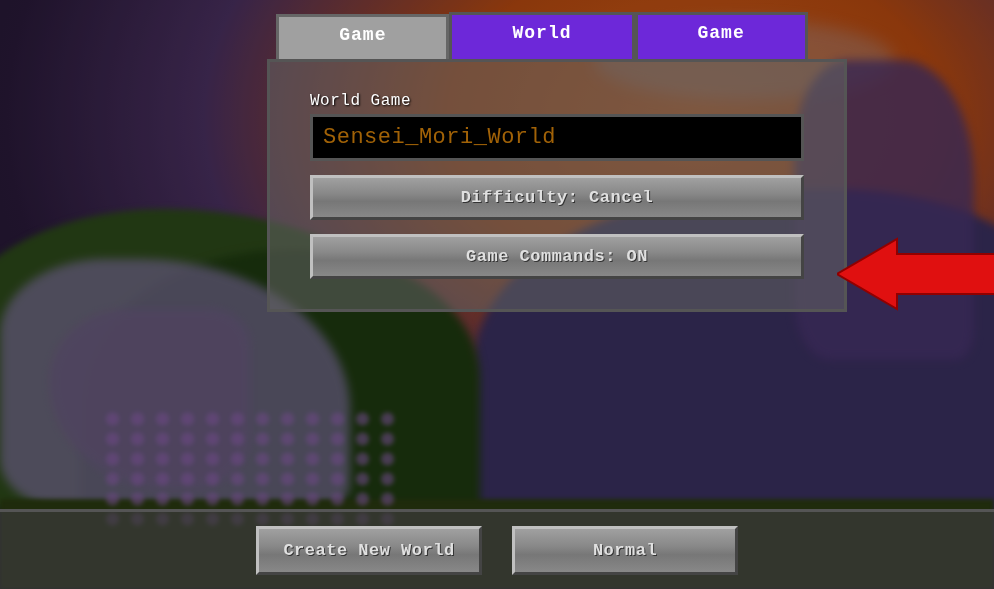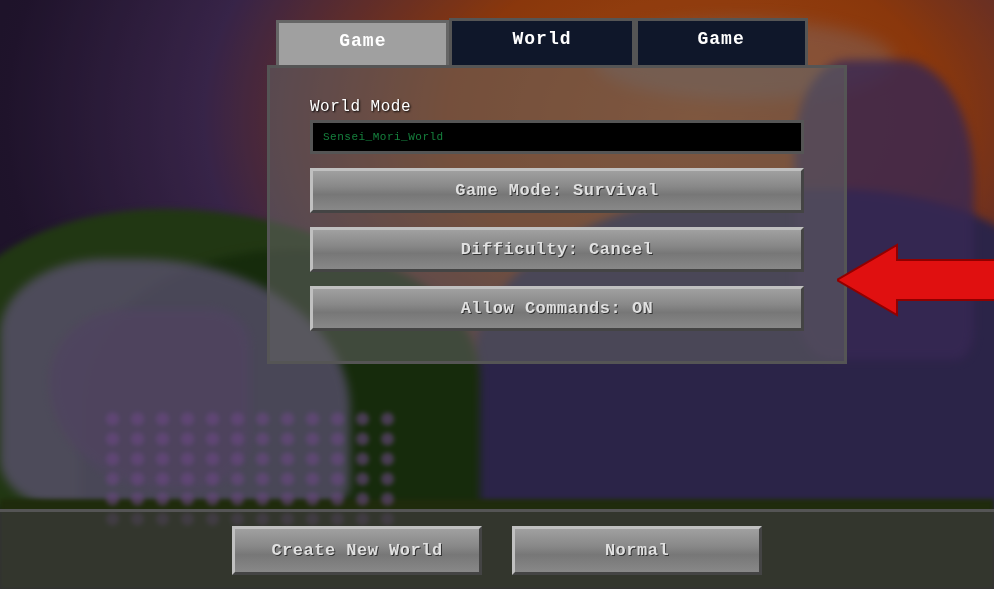--- a/index.html
+++ b/index.html
@@ -172,22 +172,22 @@
     }
 
     .tab.active {
       background: #a0a0a0;
       border-color: #666;
       padding-bottom: 14px;
       z-index: 2;
     }
 
     .tab:not(.active) {
-      background: #0f172a;
-      margin-top: 18px;
+      background: #6d28d9;
+      margin-top: 12px;
     }
 
     
     .panel {
       background: rgba(100, 100, 100, 0.55);
       border: 3px solid #555;
       width: 580px;
       padding: 30px 40px 30px 40px;
       display: flex;
       flex-direction: column;
@@ -201,23 +201,23 @@
       font-family: 'Courier New', monospace;
       letter-spacing: 0.5px;
       margin-bottom: 4px;
       text-shadow: 1px 1px 2px #000;
     }
 
     .world-name-input {
       width: 100%;
       background: #000;
       border: 3px solid #555;
-      color: #15803d;
-      font-family: 'Courier New', monospace;
-      font-size: 11px;
+      color: #a16207;
+      font-family: 'Courier New', monospace;
+      font-size: 22px;
       padding: 8px 10px;
       outline: none;
       letter-spacing: 0.5px;
     }
 
     .mc-button {
       width: 100%;
       background: linear-gradient(to bottom, #a0a0a0 0%, #888 40%, #777 60%, #888 100%);
       border: none;
       border-top: 3px solid #c0c0c0;
@@ -255,21 +255,21 @@
       border: none;
       border-top: 3px solid #c0c0c0;
       border-left: 3px solid #c0c0c0;
       border-right: 3px solid #444;
       border-bottom: 3px solid #444;
       color: #e0e0e0;
       font-family: 'Courier New', monospace;
       font-size: 17px;
       font-weight: bold;
       padding: 12px 0;
-      width: 250px;
+      width: 226px;
       cursor: pointer;
       letter-spacing: 0.5px;
       text-shadow: 1px 1px 0px #333;
     }
 
     
     .arrow-container {
       position: absolute;
       right: -190px;
       top: 175px;
@@ -318,34 +318,31 @@
     </div>
     <div class="tab">
       <span>Game</span>
     </div>
   </div>
 
   <div class="panel-wrapper">
     <div class="panel">
 
       <div>
-        <div class="field-label">World Mode</div>
+        <div class="field-label">World Game</div>
         <input class="world-name-input" type="text" value="Sensei_Mori_World" style="">
       </div>
 
-      <button class="mc-button">
-        <span>Game Mode: Survival</span>
-      </button>
 
       <button class="mc-button">
         <span>Difficulty: Cancel</span>
       </button>
 
       <button class="mc-button">
-        <span>Allow Commands: ON</span>
+        <span>Game Commands: ON</span>
       </button>
 
     </div>
 
     <div class="arrow-container">
       <svg class="red-arrow" viewBox="0 0 200 80" xmlns="http://www.w3.org/2000/svg">
 
         <polygon points="200,20 60,20 60,5 0,40 60,75 60,60 200,60" fill="#e01010" stroke="#900000" stroke-width="2"></polygon>
       </svg>
     </div>

